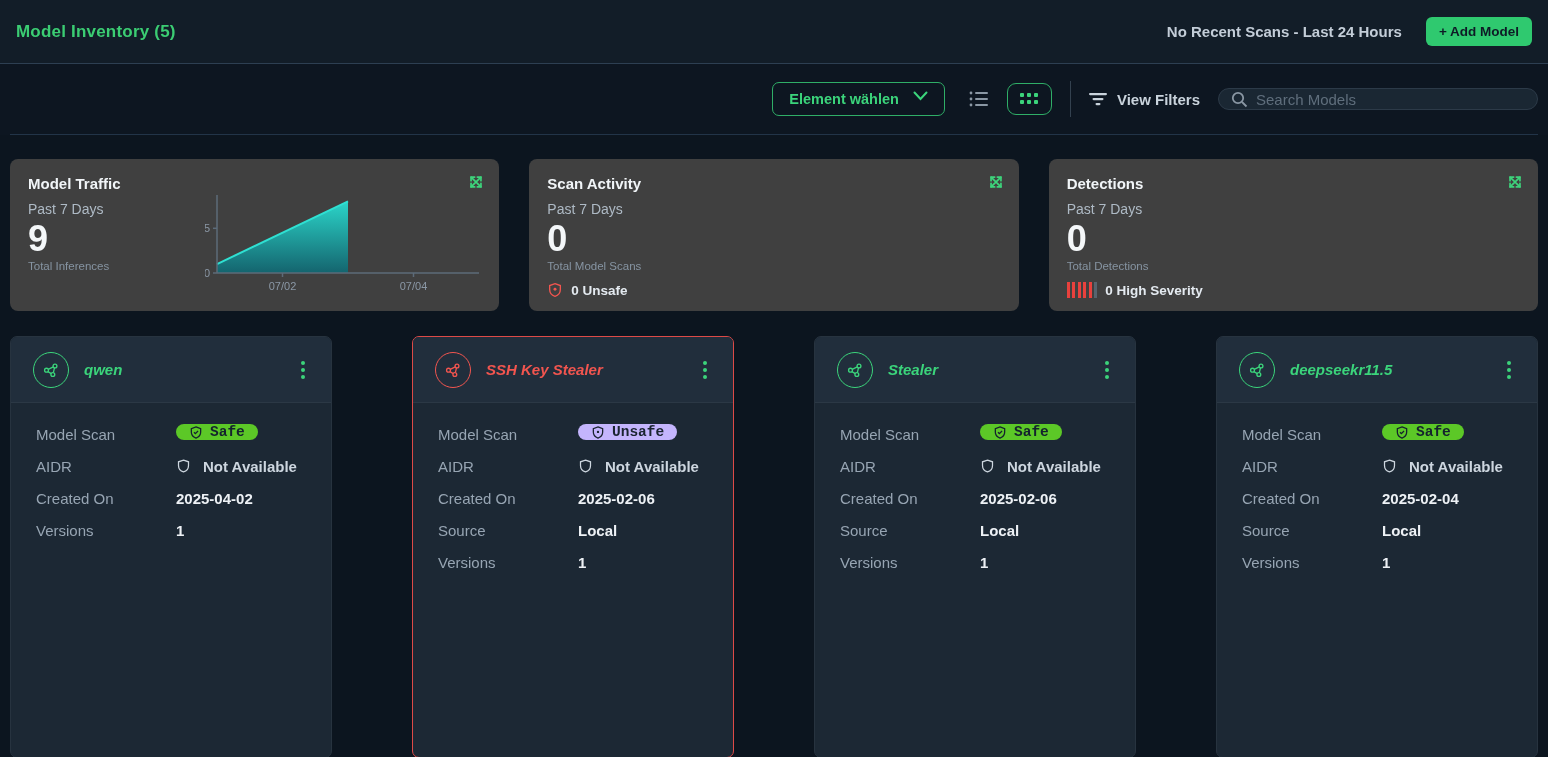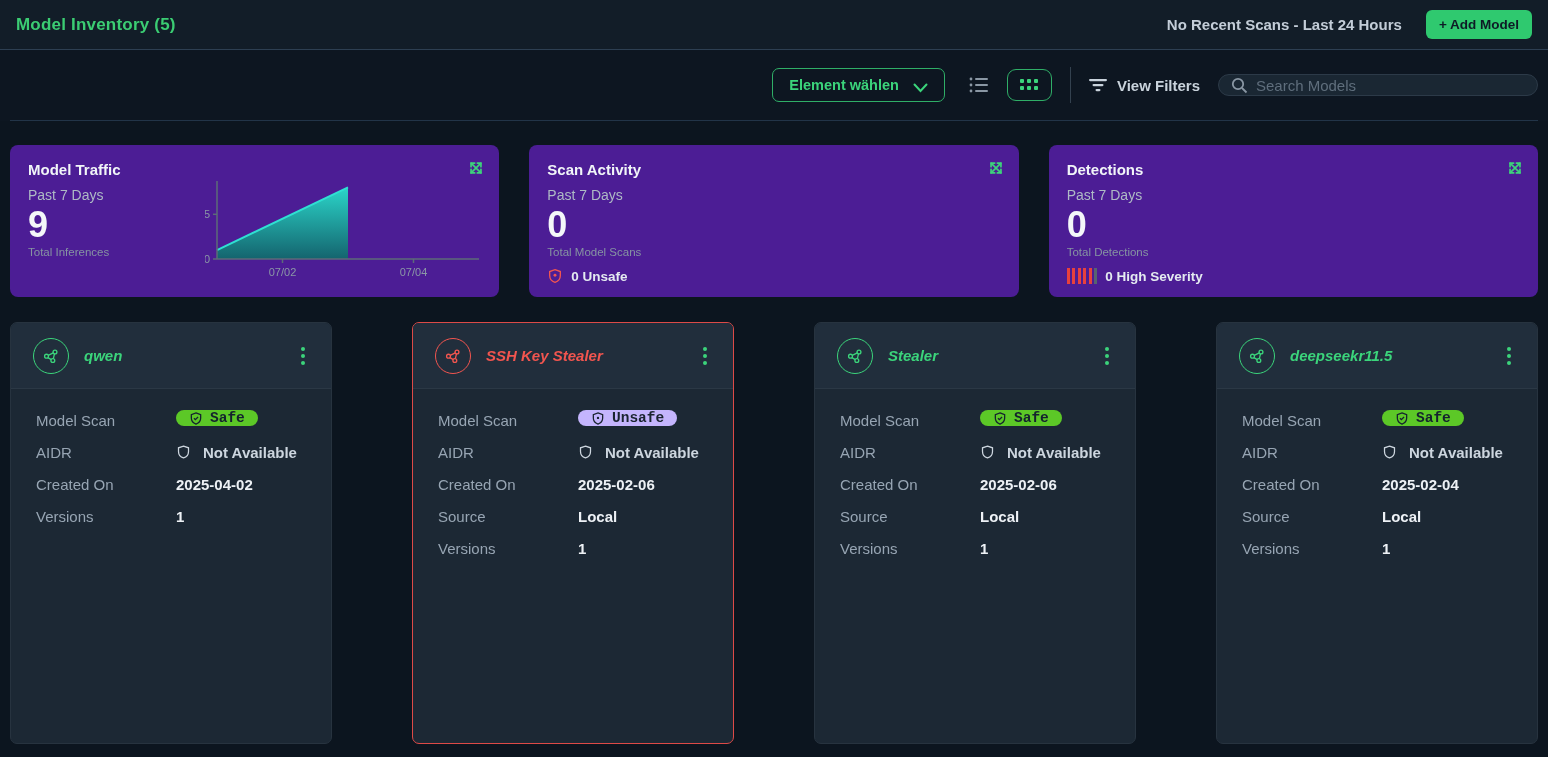--- a/index.html
+++ b/index.html
@@ -4,42 +4,42 @@
 <style>
   * { margin:0; padding:0; box-sizing:border-box; }
   html,body { width:1548px; height:757px; overflow:hidden; }
   body {
     font-family:"Liberation Sans", sans-serif;
     background:#0c151f;
     color:#e8edf2;
   }
   
   .topbar {
-    height:50px; background:#121d28;
+    height:64px; background:#121d28;
     border-bottom:1px solid #2d3f52;
     display:flex; align-items:center; padding:0 16px;
   }
   .page-title { font-size:17px; font-weight:800; color:#3bcd73; letter-spacing:.2px; }
   .topbar-right { margin-left:auto; display:flex; align-items:center; gap:24px; }
   .scan-status-text { font-size:15px; color:#c3cdd8; font-weight:600; }
   .add-model-btn {
     background:#2fc96f; color:#0e1b26; border:none; cursor:pointer;
     font-family:inherit; font-size:13.5px; font-weight:700;
     padding:7px 13px; border-radius:6px;
   }
   
   .toolbar {
     height:71px; background:#0d1621;
     display:flex; align-items:center; justify-content:flex-end;
     padding:0 10px; gap:18px;
     border-bottom:1px solid transparent;
   }
   .toolbar-rule { height:1px; background:#223448; margin:0 10px; margin-top:-1px; }
   .dropdown-btn {
-    display:flex; align-items:flex-end; gap:14px;
+    display:flex; align-items:flex-start; gap:14px;
     background:transparent; border:1px solid #2fae67; border-radius:7px;
     color:#3bd47b; font-family:inherit; font-size:14.5px; font-weight:700;
     padding:8px 16px; cursor:pointer; margin-right:6px;
   }
   .icon-btn { background:none; border:none; cursor:pointer; color:#8a97a4; display:flex; align-items:center; }
   .grid-toggle-btn {
     border:1px solid #2fae67; border-radius:9px; color:#3bd47b;
     padding:8px 12px; background:transparent; cursor:pointer; display:flex; align-items:center;
   }
   .v-divider { width:1px; height:36px; background:#33414f; }
@@ -53,21 +53,21 @@
     flex:1; background:transparent; border:none; outline:none;
     color:#cdd6df; font-family:inherit; font-size:15px;
   }
   .search-wrap input::placeholder { color:#5f6e7c; }
   
   .stats-row {
     display:grid; grid-template-columns:1fr 1fr 1fr; gap:30px;
     margin:24px 10px 0 10px;
   }
   .stat-card {
-    position:relative; height:152px; background:#4c1d95; border-radius:8px;
+    position:relative; height:152px; background:#404040; border-radius:8px;
     padding:16px 18px;
   }
   .stat-title { font-size:15px; font-weight:800; color:#f1f5f8; }
   .stat-period { font-size:14px; color:#aebac5; margin-top:9px; }
   .stat-value { font-size:36px; font-weight:800; color:#f4f7f9; line-height:1.05; margin-top:3px; }
   .stat-caption { font-size:11.5px; color:#8694a2; margin-top:2px; }
   .stat-footer { position:absolute; left:18px; bottom:13px; display:flex; align-items:center; gap:8px; font-size:13.5px; color:#e4eaf0; font-weight:600; }
   .expand-btn { position:absolute; top:14px; right:14px; background:none; border:none; color:#3dd37b; cursor:pointer; }
   .chart-box { position:absolute; right:14px; top:28px; }
   

